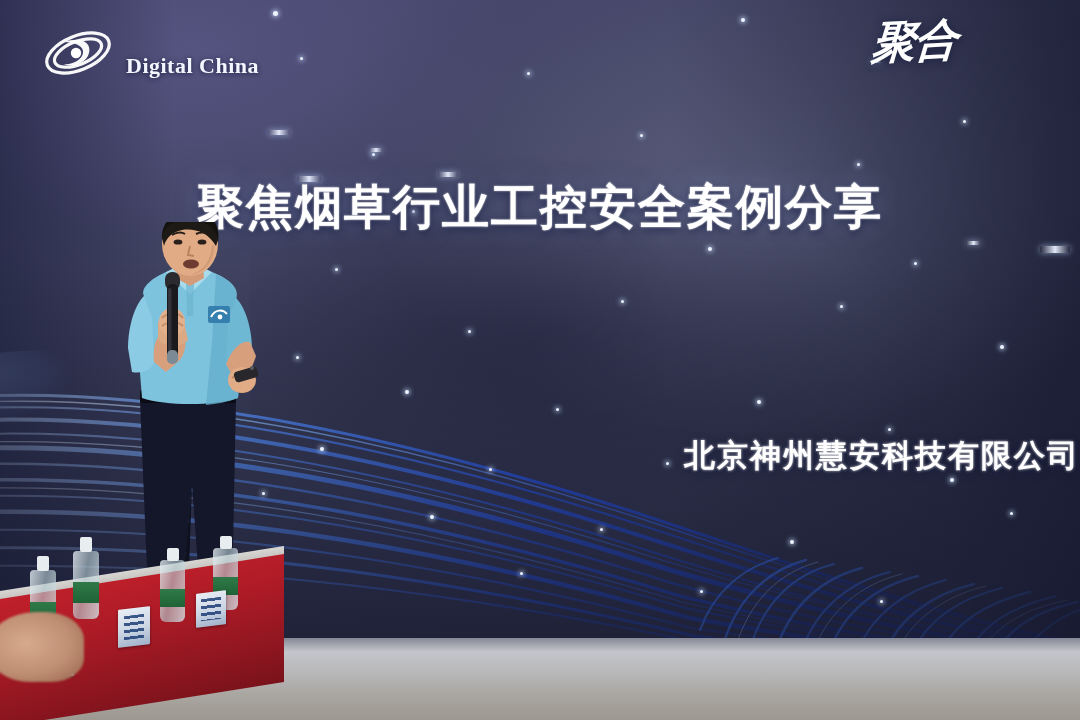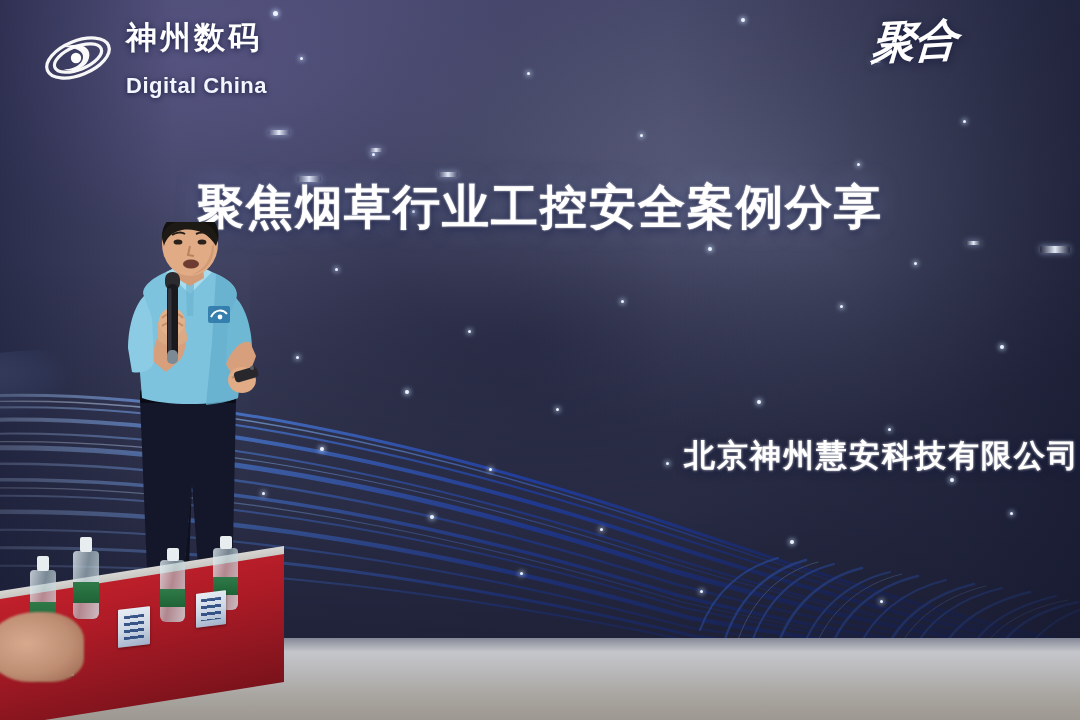--- a/index.html
+++ b/index.html
@@ -110,21 +110,21 @@
   .dc-mark { width: 72px; height: 62px; }
   .brand-left-text { line-height: 1.0; }
   .brand-cn {
     font-size: 31px; font-weight: bold; color: #ffffff; letter-spacing: 3px;
     font-family: "DejaVu Sans", "Liberation Sans", sans-serif;
     text-shadow: 0 1px 6px rgba(15,20,55,0.8);
   }
   .brand-en {
     font-size: 22px; font-weight: bold; color: #f3f6ff; letter-spacing: 0.5px;
     margin-top: 22px;
-    font-family: Liberation Sans, sans-serif;
+    font-family: Liberation Serif, serif;
     text-shadow: 0 1px 5px rgba(15,20,55,0.8);
   }
 
   .brand-right {
     position: absolute;
     right: 26px; top: 18px;
     text-align: right;
   }
   .brand-calli {
     font-size: 44px; font-weight: bold; color: #ffffff;
@@ -332,21 +332,20 @@
         <svg class="dc-mark" viewBox="0 0 72 62">
           <g fill="none" stroke="#ffffff" stroke-width="3.2" opacity="0.96">
             <ellipse cx="36" cy="31" rx="33" ry="17" transform="rotate(-22 36 31)"></ellipse>
             <ellipse cx="36" cy="31" rx="25" ry="11.5" transform="rotate(-22 36 31)"></ellipse>
           </g>
           <path d="M22,20 C38,14 50,20 47,31 C44,42 30,46 22,42 C30,43 40,38 41,31 C42,24 33,20 22,20 Z" fill="#ffffff" opacity="0.97"></path>
           <circle cx="34" cy="31" r="5.2" fill="#ffffff"></circle>
         </svg>
       </span>
       <span class="brand-left-text">
-        <div class="brand-cn">神州数码</div>
         <div class="brand-en">Digital China</div>
       </span>
     </div>
 
     <div class="brand-right">
       <div class="brand-calli">聚合</div>
     </div>
 
     <div class="slide-title">聚焦烟草行业工控安全案例分享</div>
     <div class="slide-company">北京神州慧安科技有限公司</div>

